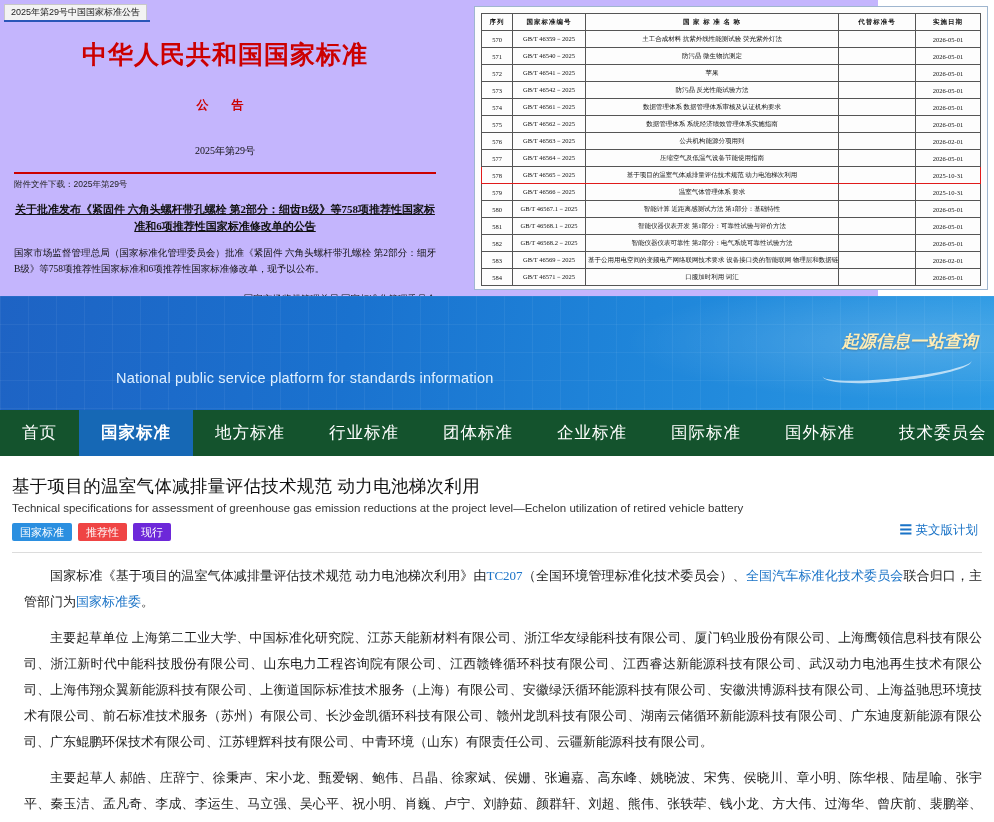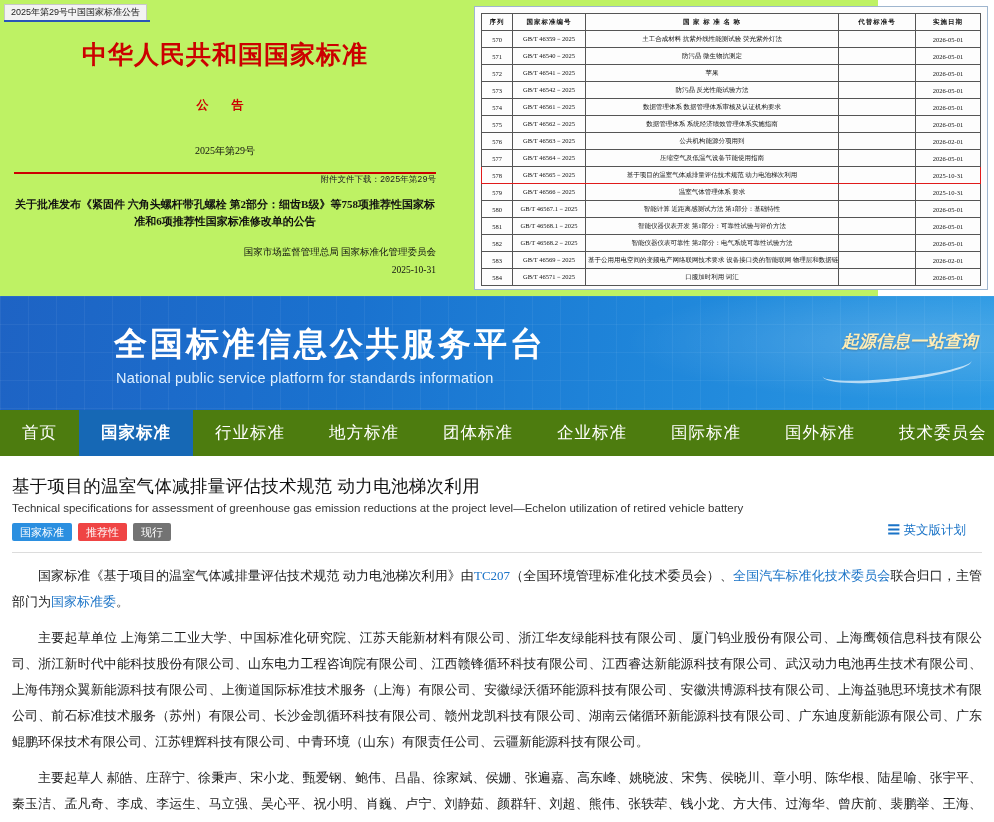--- a/index.html
+++ b/index.html
@@ -13,21 +13,21 @@
     height: 822px;
     overflow: hidden;
     position: relative;
   }
 
   
   .top-area {
     position: relative;
     width: 878px;
     height: 296px;
-    background: #bef264;
+    background: #c4b5fd;
     display: flex;
   }
 
   
   .doc-left {
     width: 450px;
     margin-left: 0px;
     position: relative;
   }
   .doc-tab {
@@ -75,31 +75,32 @@
     margin-top: 30px;
     font-family: "Liberation Serif", serif;
   }
   .doc-redline {
     border-top: 2px solid #cc0000;
     margin: 14px 0 0 0;
   }
   .doc-attach {
     font-size: 8.5px;
     color: #222;
-    font-family: Liberation Mono, monospace;
-    text-align: right;
+    margin-top: 5px;
+    font-family: Liberation Sans, sans-serif;
   }
   .doc-subject {
     text-align: center;
     font-size: 11px;
     font-weight: bold;
     color: #111;
     margin-top: 10px;
     line-height: 17px;
     font-family: "Liberation Serif", serif;
+    text-decoration: underline;
   }
   .doc-para {
     font-size: 9.5px;
     color: #111;
     line-height: 16px;
     margin-top: 10px;
     text-align: justify;
     font-family: "Liberation Serif", serif;
   }
   .doc-signature {
@@ -238,21 +239,21 @@
     position: absolute;
     right: 22px; top: 60px;
     width: 150px; height: 22px;
     border-bottom: 3px solid rgba(255,255,255,0.65);
     border-radius: 0 0 60% 60%;
     transform: rotate(-6deg);
   }
 
   .navbar {
     height: 46px;
-    background: #4d7c0f;
+    background: #14532d;
     display: flex;
     align-items: stretch;
   }
   .nav-item {
     color: #ffffff;
     font-size: 16.5px;
     display: flex;
     align-items: center;
     padding: 0 22px;
     cursor: pointer;
@@ -288,39 +289,39 @@
   }
   .badge {
     font-size: 11px;
     color: #fff;
     padding: 2px 8px;
     border-radius: 2px;
     line-height: 14px;
   }
   .badge.blue { background: #2b8fe0; }
   .badge.gray { background: #ef4444; }
-  .badge.green { background: #737373; }
+  .badge.green { background: #6d28d9; }
   .en-plan {
     position: absolute;
-    right: 16px;
+    right: 4px;
     top: 0;
     color: #1a73c7;
     font-size: 12.5px;
     cursor: pointer;
   }
   .divider {
     border-top: 1px solid #dcdcdc;
     margin: 10px 0 4px 0;
   }
   .para {
     font-size: 13px;
     line-height: 26px;
     color: #1a1a1a;
     text-align: justify;
-    margin: 10px 0 0 0;
+    margin: 10px 0 0 12px;
     text-indent: 2em;
     font-family: "Liberation Serif", serif;
   }
   .link {
     color: #1a73c7;
     cursor: pointer;
   }
 </style>
 </head>
 <body>
@@ -332,20 +333,21 @@
       <span class="doc-tab">2025年第29号中国国家标准公告</span>
       <div class="doc-tab-underline"></div>
     </div>
     <div class="doc-body">
       <div class="doc-title">中华人民共和国国家标准</div>
       <div class="doc-gonggao">公  告</div>
       <div class="doc-issue">2025年第29号</div>
       <div class="doc-redline"></div>
       <div class="doc-attach">附件文件下载：2025年第29号</div>
       <div class="doc-subject">关于批准发布《紧固件 六角头螺杆带孔螺栓 第2部分：细齿B级》等758项推荐性国家标准和6项推荐性国家标准修改单的公告</div>
+      <div class="doc-para">国家市场监督管理总局（国家标准化管理委员会）批准《紧固件 六角头螺杆带孔螺栓 第2部分：细牙B级》等758项推荐性国家标准和6项推荐性国家标准修改单，现予以公布。</div>
       <div class="doc-signature">国家市场监督管理总局 国家标准化管理委员会</div>
       <div class="doc-date">2025-10-31</div>
     </div>
   </div>
 
   <div class="doc-right">
     <table class="std-table">
       <thead>
         <tr>
           <th class="col-seq">序列</th>
@@ -463,31 +465,30 @@
           </tr>
         </tbody>
     </table>
   </div>
 </div>
 
 <div class="site">
 
   <div class="banner">
     <div class="banner-grid"></div>
-    <div class="banner-title">全国标准信息公共服务平台</div>
     <div class="banner-sub">National public service platform  for standards information</div>
     <div class="banner-slogan">起源信息一站查询</div>
     <div class="banner-swoosh"></div>
   </div>
 
   <div class="navbar" id="navbar">
       <div class="nav-item">首页</div>
       <div class="nav-item active">国家标准</div>
+      <div class="nav-item">地方标准</div>
       <div class="nav-item">行业标准</div>
-      <div class="nav-item">地方标准</div>
       <div class="nav-item">团体标准</div>
       <div class="nav-item">企业标准</div>
       <div class="nav-item">国际标准</div>
       <div class="nav-item">国外标准</div>
       <div class="nav-item">技术委员会</div>
     </div>
 
   <div class="content">
     <div class="std-title-cn">基于项目的温室气体减排量评估技术规范 动力电池梯次利用</div>
     <div class="std-title-en">Technical specifications for assessment of greenhouse gas emission reductions at the project level—Echelon utilization of retired vehicle battery</div>

